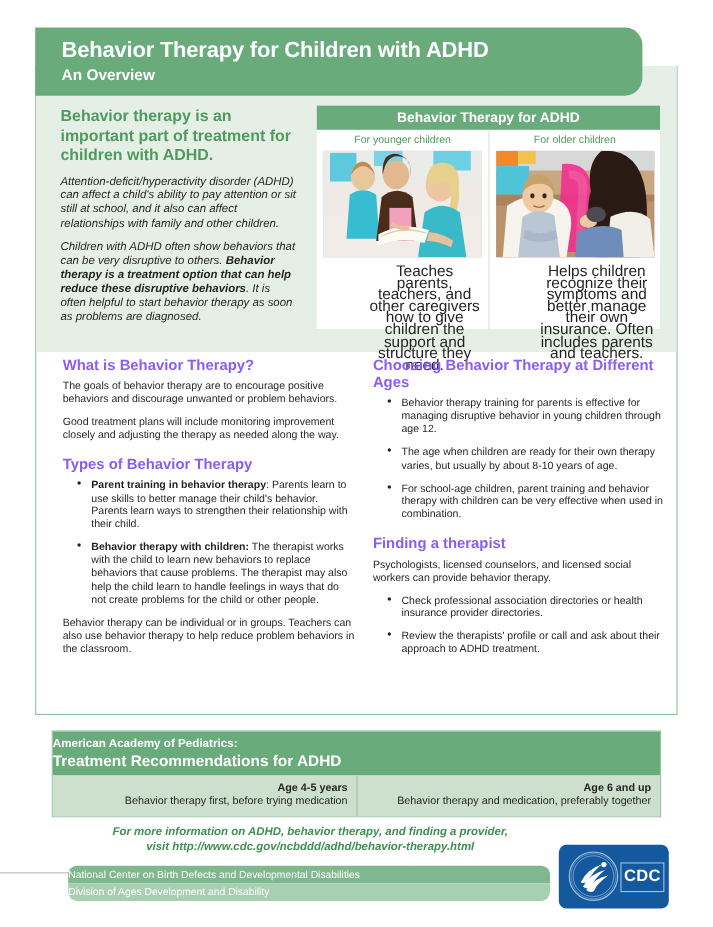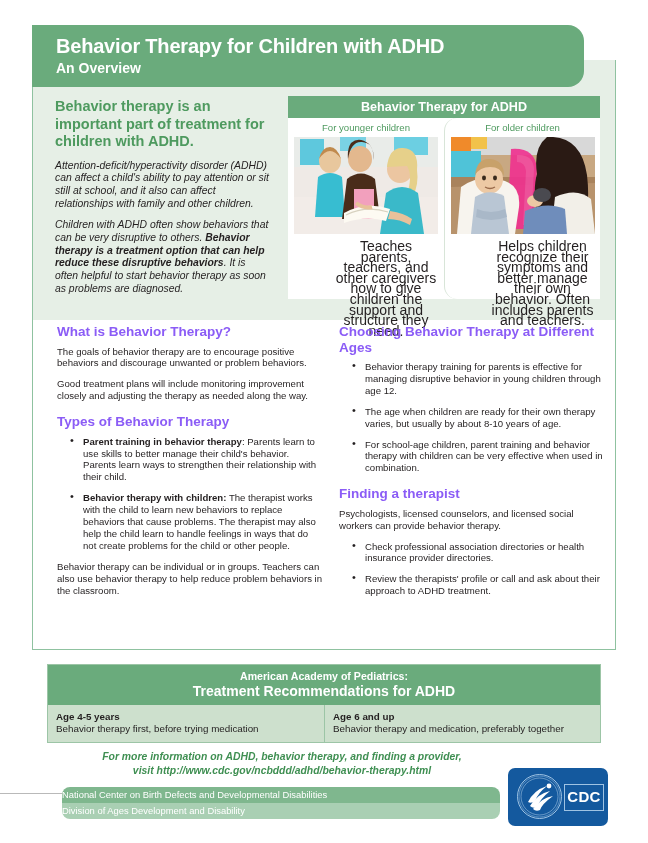--- a/index.html
+++ b/index.html
@@ -111,21 +111,21 @@
   .photo-cols {
     display: flex;
     height: 181px;
   }
   .photo-col {
     width: 156px;
     box-sizing: border-box;
     padding: 4px 6px 0 6px;
     text-align: center;
   }
-  .photo-col + .photo-col { border-left: 1px solid #d8e5d8; border-radius: 13px; }
+  .photo-col + .photo-col { border-left: 1px solid #d8e5d8; }
   .photo-cap-head {
     color: #4e9a5f;
     font-size: 9.6px;
     font-weight: normal;
     margin-bottom: 4px;
   }
   .photo-frame {
     width: 144px; height: 97px;
     margin: 0 auto;
     overflow: hidden;
@@ -193,33 +193,33 @@
     position: absolute;
     left: 47px; top: 664px;
     width: 554px;
     border: 1px solid #9cc5a6;
     box-sizing: border-box;
     z-index: 3;
   }
   .aap-head {
     background: #6aab7c;
     color: #ffffff;
-    text-align: center;
+    text-align: left;
     padding: 5px 0 6px 0;
   }
   .aap-head .l1 { font-size: 10.6px; font-weight: bold; line-height: 13px; }
   .aap-head .l2 { font-size: 14px; font-weight: bold; line-height: 16px; }
   .aap-body {
     display: flex;
     background: #cde0cd;
   }
   .aap-cell {
     width: 50%;
     box-sizing: border-box;
-    text-align: left;
+    text-align: right;
     padding: 6px 8px 7px 8px;
   }
   .aap-cell + .aap-cell { border-left: 1px solid #9cc5a6; }
   .aap-cell .age { font-size: 9.8px; font-weight: bold; line-height: 12px; }
   .aap-cell .rec { font-size: 9.8px; line-height: 12px; }
 
   
   .url-block {
     position: absolute;
     left: 47px; top: 750px;
@@ -363,21 +363,21 @@
             <ellipse cx="33" cy="41" rx="2" ry="2.4" fill="#3a2a1c"></ellipse>
             <ellipse cx="44" cy="41" rx="2" ry="2.4" fill="#3a2a1c"></ellipse>
             <path d="M34 50 q5 3 10 0" stroke="#9a6a4a" stroke-width="1.3" fill="none"></path>
             <path d="M96 0 q34 -2 40 38 q4 34 -6 59 h-40 q-10 -40 -4 -60 q-4 -26 10 -37z" fill="#2a1a14"></path>
             <path d="M104 60 q22 -10 36 2 l4 35 h-44z" fill="#f2efe8"></path>
             <path d="M74 74 q22 -10 40 -2 l2 25 h-44z" fill="#6f8dbb"></path>
             <ellipse cx="84" cy="64" rx="8" ry="6" fill="#edc9a4"></ellipse>
             <ellipse cx="91" cy="58" rx="9" ry="7" fill="#4a4a50"></ellipse>
           </svg>
         </div>
-        <div class="photo-cap">Helps children recognize their symptoms and better manage their own behavior. Often includes parents and teachers.</div>
+        <div class="photo-cap">Helps children recognize their symptoms and better manage their own insurance. Often includes parents and teachers.</div>
       </div>
 
     </div>
   </div>
 
   <div class="cols">
 
     <div class="col-left">
       <h2 class="sec">What is Behavior Therapy?</h2>
       <p class="body-p">The goals of behavior therapy are to encourage positive behaviors and discourage unwanted or problem behaviors.</p>

